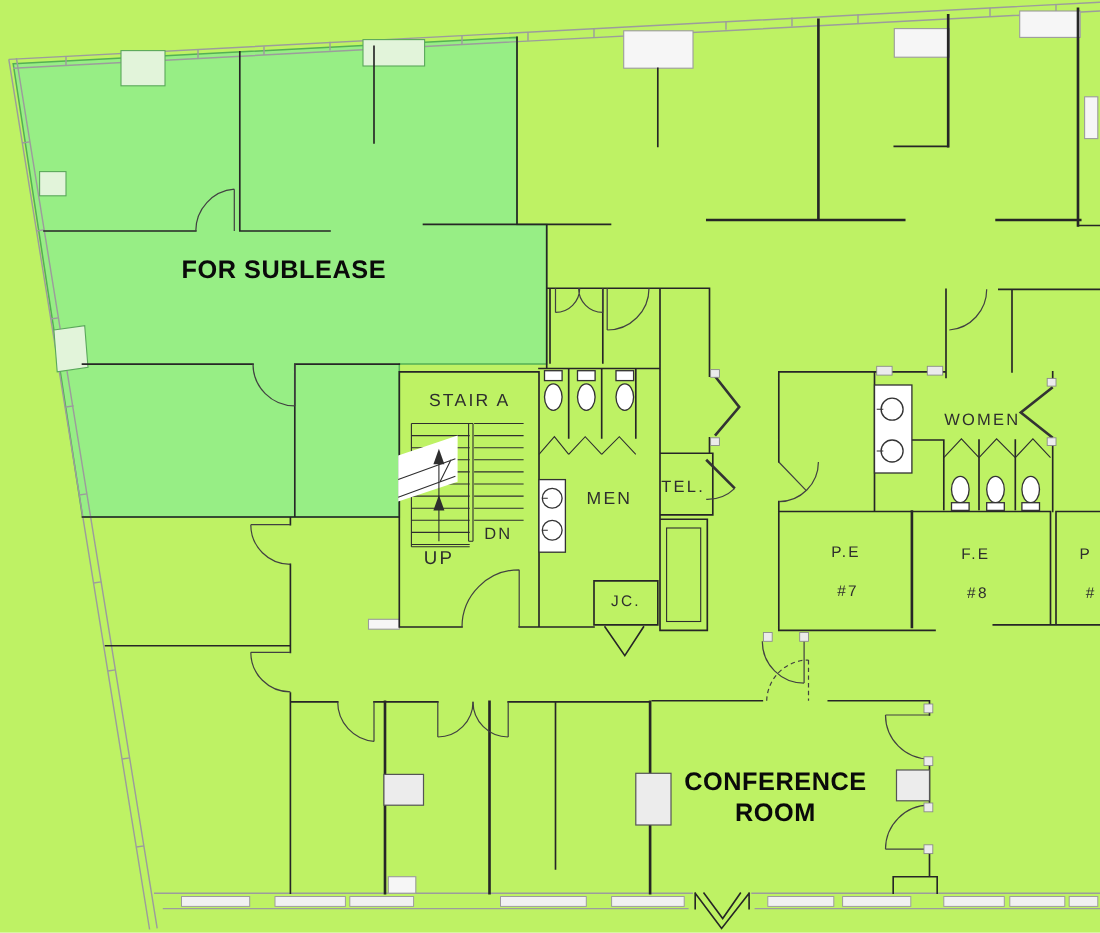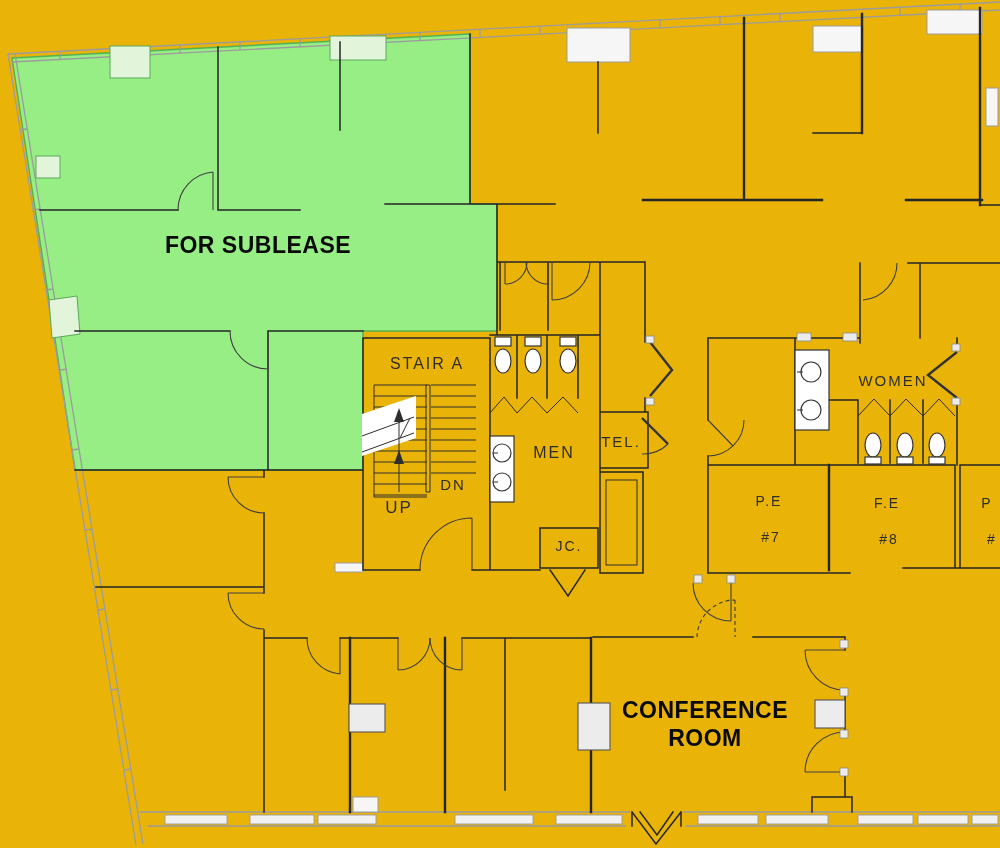--- a/index.html
+++ b/index.html
@@ -1,16 +1,16 @@
 <!DOCTYPE html>
 <html><head>
 <meta charset="utf-8">
 <style>
   html,body{margin:0;padding:0;background:#ffffff;}
-  .plan-wrap{width:1000px;height:848px;position:relative;background:#eab308;overflow:hidden;}
+  .plan-wrap{width:1000px;height:848px;position:relative;background:#bef264;overflow:hidden;}
   svg{display:block;}
   .lbl{font-family:"Liberation Sans","DejaVu Sans",sans-serif;fill:#2e2e2e;}
   .lbl-cad{letter-spacing:2px;}
   .lbl-bold{font-weight:bold;fill:#0a0a0a;letter-spacing:0.5px;}
   .wall{stroke:#262626;stroke-width:1.5;fill:none;stroke-linecap:square;}
   .wall2{stroke:#262626;stroke-width:2.4;fill:none;stroke-linecap:square;}
   .shell{stroke:#9c9c9c;stroke-width:1.3;fill:none;}
   .door{stroke:#414141;stroke-width:1.1;fill:none;}
   .doorleaf{stroke:#333;stroke-width:2.4;fill:none;}
   .thin{stroke:#2e2e2e;stroke-width:1;fill:none;}

